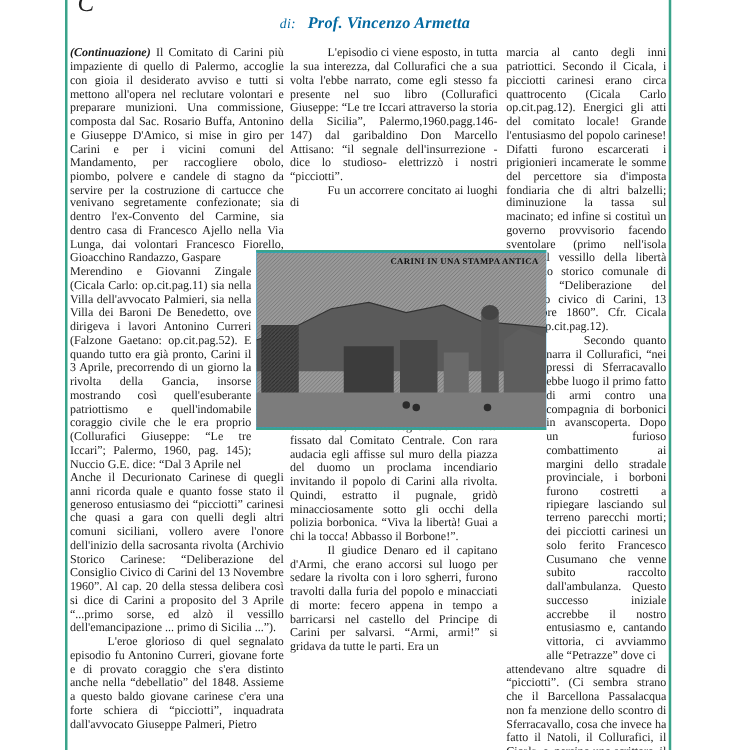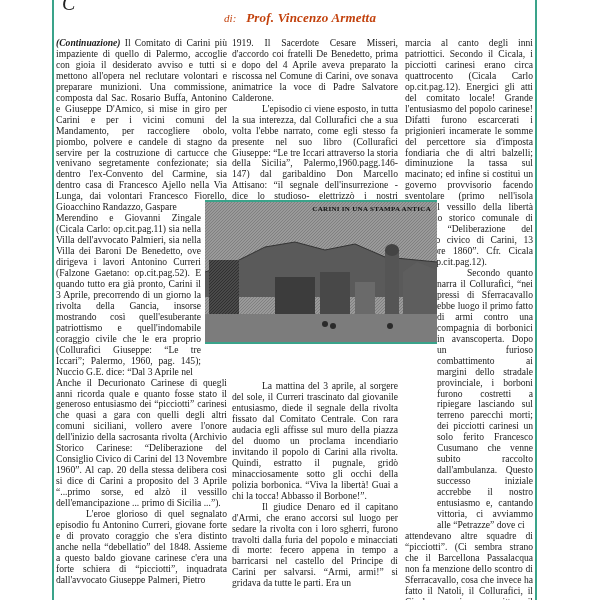--- a/index.html
+++ b/index.html
@@ -2,21 +2,21 @@
 <html><head>
 <meta charset="utf-8">
 <style>
   html, body { margin:0; padding:0; background:#ffffff; }
   body { width:600px; height:600px; position:relative; overflow:hidden;
          font-family:"Liberation Serif","DejaVu Serif",serif; color:#1a1a1a; }
   .rule-left { position:absolute; left:52px; top:0; width:2px; height:600px; background:#3aa38a; }
   .rule-right { position:absolute; left:535px; top:0; width:2px; height:600px; background:#3aa38a; }
   .corner-glyph { position:absolute; left:62px; top:-8px; font-size:20px; font-style:italic; color:#222; }
   .byline { position:absolute; left:0; width:600px; top:10px; text-align:center;
-            font-size:13px; font-style:italic; font-weight:bold; color:#c2410c; letter-spacing:0.2px; }
+            font-size:13px; font-style:italic; font-weight:bold; color:#0369a1; letter-spacing:0.2px; }
   .byline .di { font-weight:normal; font-size:11px; margin-right:6px; }
   .col { position:absolute; font-size:9.6px; line-height:10.95px; text-align:justify; }
   .col p { margin:0; }
   .col .ind { text-indent:30px; }
   .c1 { left:56px; top:38px; width:171px; }
   .c1-narrow { width:96px; }
   .c2 { left:232px; top:38px; width:166px; }
   .c3 { left:405px; top:38px; width:128px; }
   .lead { font-style:italic; font-weight:bold;font-family:Liberation Serif, serif; }
   .figure { position:absolute; left:205px; top:200px; width:232px; height:140px;
@@ -39,21 +39,20 @@
 </div>
 
 <div class="col c1">
   <p><span class="lead">(Continuazione)</span><span> Il Comitato di Carini più impaziente di quello di Palermo, accoglie con gioia il desiderato avviso e tutti si mettono all'opera nel reclutare volontari e preparare munizioni. Una commissione, composta dal Sac. Rosario Buffa, Antonino e Giuseppe D'Amico, si mise in giro per Carini e per i vicini comuni del Mandamento, per raccogliere obolo, piombo, polvere e candele di stagno da servire per la costruzione di cartucce che venivano segretamente confezionate; sia dentro l'ex-Convento del Carmine, sia dentro casa di Francesco Ajello nella Via Lunga, dai volontari Francesco Fiorello, Gioacchino Randazzo, Gaspare</span></p>
   <p class="c1-narrow" style="width:145px">Merendino e Giovanni Zingale (Cicala Carlo: op.cit.pag.11) sia nella Villa dell'avvocato Palmieri, sia nella Villa dei Baroni De Benedetto, ove dirigeva i lavori Antonino Curreri (Falzone Gaetano: op.cit.pag.52). E quando tutto era già pronto, Carini il 3 Aprile, precorrendo di un giorno la rivolta della Gancia, insorse mostrando così quell'esuberante patriottismo e quell'indomabile coraggio civile che le era proprio (Collurafici Giuseppe: “Le tre Iccari”; Palermo, 1960, pag. 145); Nuccio G.E. dice: “Dal 3 Aprile nel</p>
   <p>Anche il Decurionato Carinese di quegli anni ricorda quale e quanto fosse stato il generoso entusiasmo dei “picciotti” carinesi che quasi a gara con quelli degli altri comuni siciliani, vollero avere l'onore dell'inizio della sacrosanta rivolta (Archivio Storico Carinese: “Deliberazione del Consiglio Civico di Carini del 13 Novembre 1960”. Al cap. 20 della stessa delibera così si dice di Carini a proposito del 3 Aprile “...primo sorse, ed alzò il vessillo dell'emancipazione ... primo di Sicilia ...”).</p>
   <p class="ind">L'eroe glorioso di quel segnalato episodio fu Antonino Curreri, giovane forte e di provato coraggio che s'era distinto anche nella “debellatio” del 1848. Assieme a questo baldo giovane carinese c'era una forte schiera di “picciotti”, inquadrata dall'avvocato Giuseppe Palmeri, Pietro</p>
 </div>
 
 <div class="col c2">
-  <p>1919. Il Sacerdote Cesare Misseri, d'accordo coi fratelli De Benedetto, prima e dopo del 4 Aprile aveva preparato la riscossa nel Comune di Carini, ove sonava animatrice la voce di Padre Salvatore Calderone.</p>
   <p class="ind">L'episodio ci viene esposto, in tutta la sua interezza, dal Collurafici che a sua volta l'ebbe narrato, come egli stesso fa presente nel suo libro (Collurafici Giuseppe: “Le tre Iccari attraverso la storia della Sicilia”, Palermo,1960.pagg.146-147) dal garibaldino Don Marcello Attisano: “il segnale dell'insurrezione - dice lo studioso- elettrizzò i nostri “picciotti”.</p>
   <p class="ind">Fu un accorrere concitato ai luoghi di</p>
   <div style="height:146px"></div>
   <p class="ind">La mattina del 3 aprile, al sorgere del sole, il Curreri trascinato dal giovanile entusiasmo, diede il segnale della rivolta fissato dal Comitato Centrale. Con rara audacia egli affisse sul muro della piazza del duomo un proclama incendiario invitando il popolo di Carini alla rivolta. Quindi, estratto il pugnale, gridò minacciosamente sotto gli occhi della polizia borbonica. “Viva la libertà! Guai a chi la tocca! Abbasso il Borbone!”.</p>
   <p class="ind">Il giudice Denaro ed il capitano d'Armi, che erano accorsi sul luogo per sedare la rivolta con i loro sgherri, furono travolti dalla furia del popolo e minacciati di morte: fecero appena in tempo a barricarsi nel castello del Principe di Carini per salvarsi. “Armi, armi!” si gridava da tutte le parti. Era un</p>
 </div>
 
 <div class="col c3">
   <p>marcia al canto degli inni patriottici. Secondo il Cicala, i picciotti carinesi erano circa quattrocento (Cicala Carlo op.cit.pag.12). Energici gli atti del comitato locale! Grande l'entusiasmo del popolo carinese! Difatti furono escarcerati i prigionieri incamerate le somme del percettore sia d'imposta fondiaria che di altri balzelli; diminuzione la tassa sul macinato; ed infine si costituì un governo provvisorio facendo sventolare (primo nell'isola tutta), il vessillo della libertà (Archivio storico comunale di Carini: “Deliberazione del consiglio civico di Carini, 13 Novembre 1860”. Cfr. Cicala Carlo: op.cit.pag.12).</p>
   <p class="ind" style="margin-left:32px; text-indent:30px;">Secondo quanto narra il Collurafici, “nei pressi di Sferracavallo ebbe luogo il primo fatto di armi contro una compagnia di borbonici in avanscoperta. Dopo un furioso combattimento ai margini dello stradale provinciale, i borboni furono costretti a ripiegare lasciando sul terreno parecchi morti; dei picciotti carinesi un solo ferito Francesco Cusumano che venne subito raccolto dall'ambulanza. Questo successo iniziale accrebbe il nostro entusiasmo e, cantando vittoria, ci avviammo alle “Petrazze” dove ci</p>

